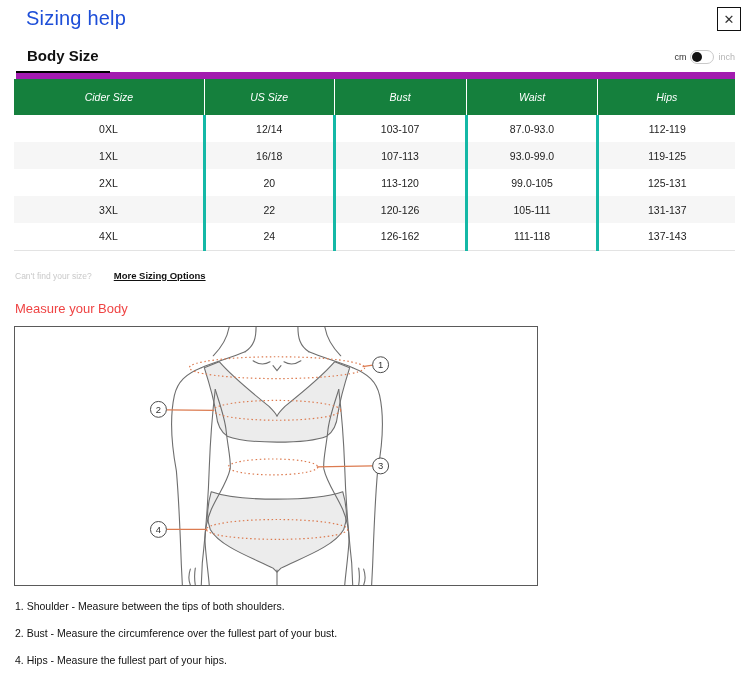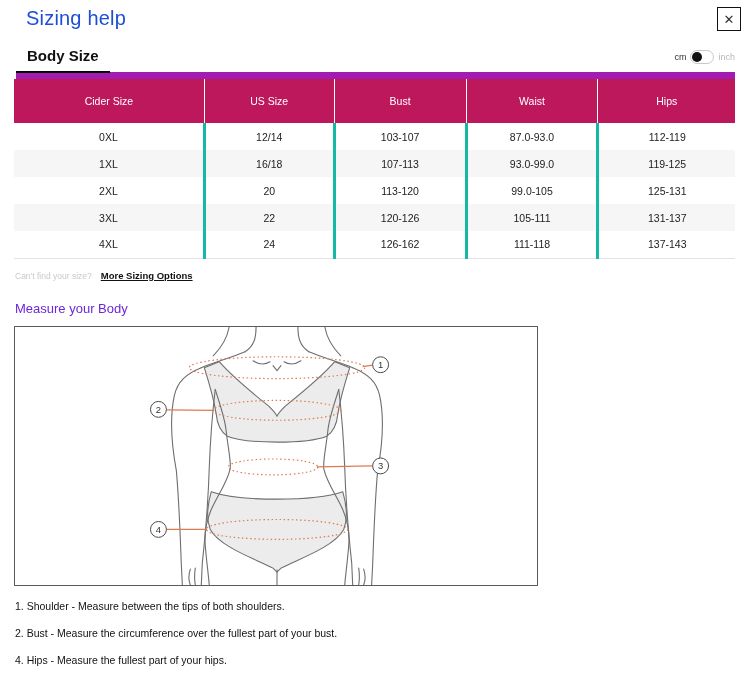--- a/index.html
+++ b/index.html
@@ -22,36 +22,36 @@
   .unit-toggle { margin-left:auto; display:flex; align-items:center; gap:4px; padding-bottom:8px; }
   .unit-label { font-size:9px; color:#333; }
   .unit-label.muted { color:#b5b5b5; }
   .switch { position:relative; width:24px; height:14px; border:1px solid #c9c9c9; border-radius:8px;
             background:#fff; cursor:pointer; display:inline-block; }
   .knob { position:absolute; left:1px; top:1px; width:10px; height:10px; border-radius:50%; background:#111; }
 
   
   .size-table { position:absolute; left:14px; top:79px; width:721px; border-collapse:collapse;
                 table-layout:fixed; text-align:center; }
-  .size-table th { background:#be185d; color:#fff; font-weight:400; font-size:10.5px; height:44px;
-                   border-right:1px solid #fff; }
+  .size-table th { background:#15803d; color:#fff; font-weight:400; font-size:10.5px; height:36px;
+                   border-right:1px solid #fff;font-style:italic; }
   .size-table th:last-child { border-right:none;margin-top:32px; }
   .size-table td { font-size:10.5px; color:#222; height:27px; border-right:3px solid #14b8a6; }
   .size-table td:last-child { border-right:none; }
   .size-table tbody tr:nth-child(even) { background:#f6f6f6; }
   .size-table tbody tr:last-child td { border-bottom:1px solid #e3e3e3; }
 
   
   .disclaimer { position:absolute; left:14px; top:252px; font-size:9px; color:#c9c9c9; white-space:nowrap; }
-  .findrow { position:absolute; left:15px; top:270px; display:flex; align-items:baseline; gap:9px; }
+  .findrow { position:absolute; left:15px; top:270px; display:flex; align-items:baseline; gap:22px; }
   .cant-find { font-size:8.5px; color:#c9c9c9; }
   .more-link { font-size:9.5px; font-weight:700; color:#111; text-decoration:underline; cursor:pointer; }
 
   
-  .measure-title { position:absolute; left:15px; top:301px; font-size:13px; font-weight:400; color:#6d28d9; }
+  .measure-title { position:absolute; left:15px; top:301px; font-size:13px; font-weight:400; color:#ef4444; }
   .figure-box { position:absolute; left:14px; top:326px; width:524px; height:260px;
                 border:1px solid #5a5a5a; background:#fff; }
   .figure-box svg { display:block; width:100%; height:100%; }
 
   .instructions { position:absolute; left:15px; top:600px; }
   .instr { font-size:10.5px; color:#111; margin-bottom:14px; line-height:13px; }
 </style>
 </head>
 <body>
 

